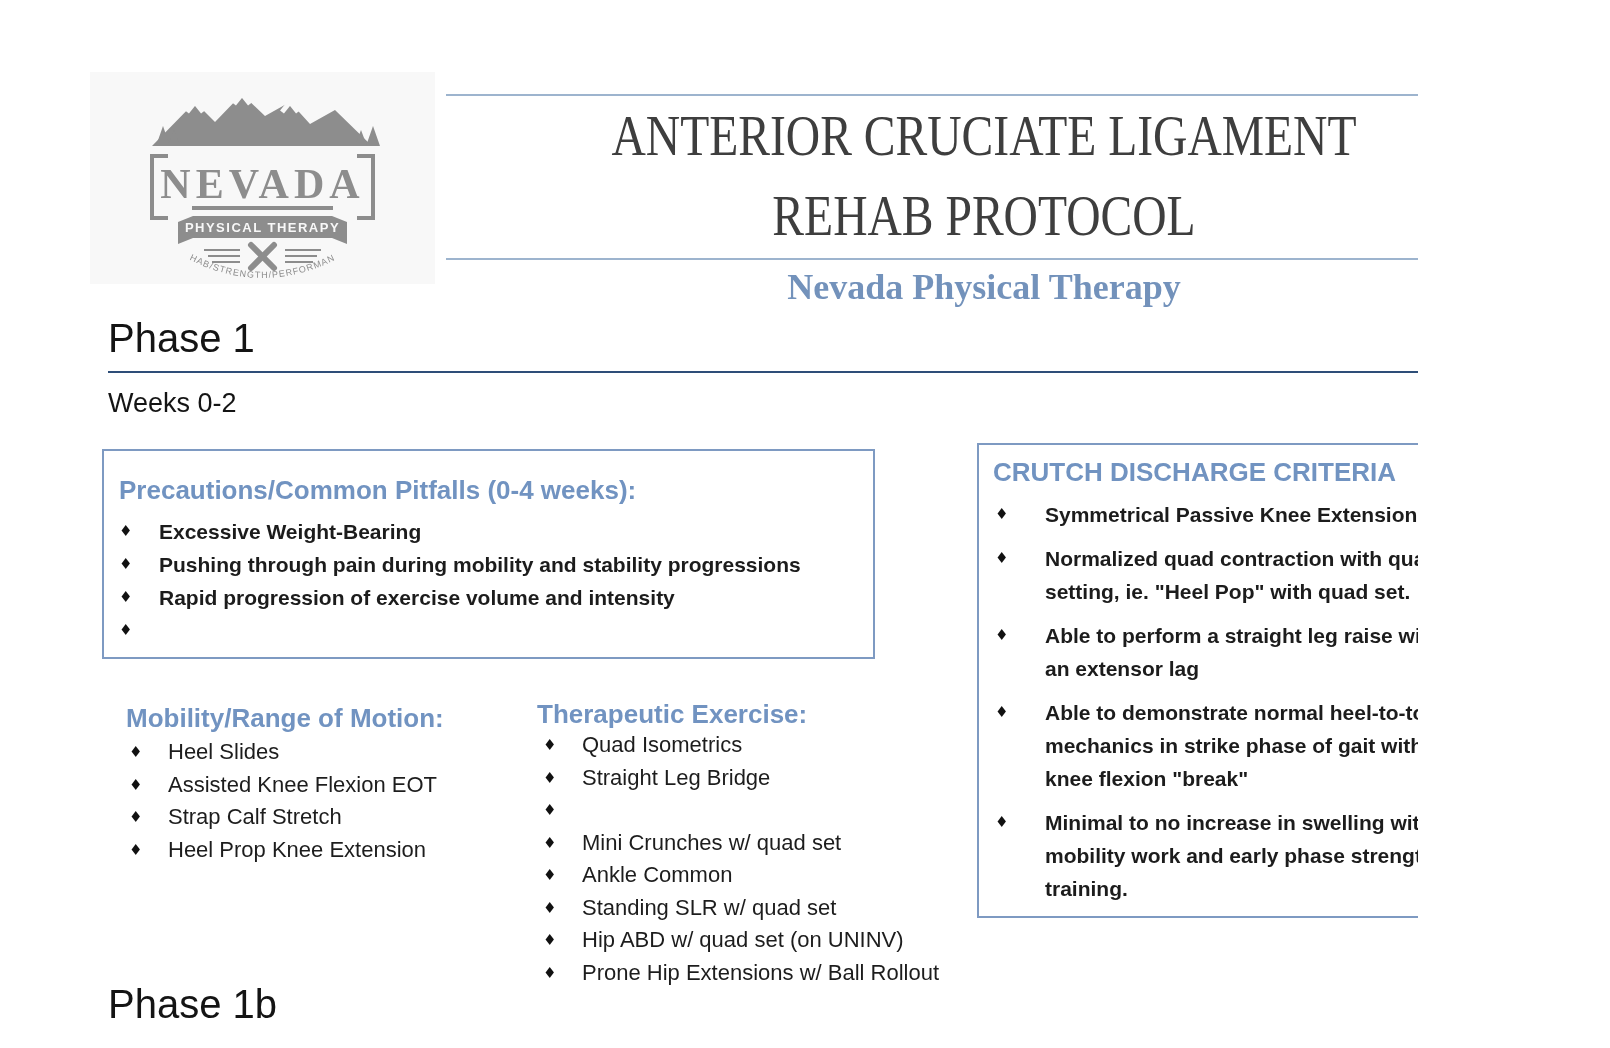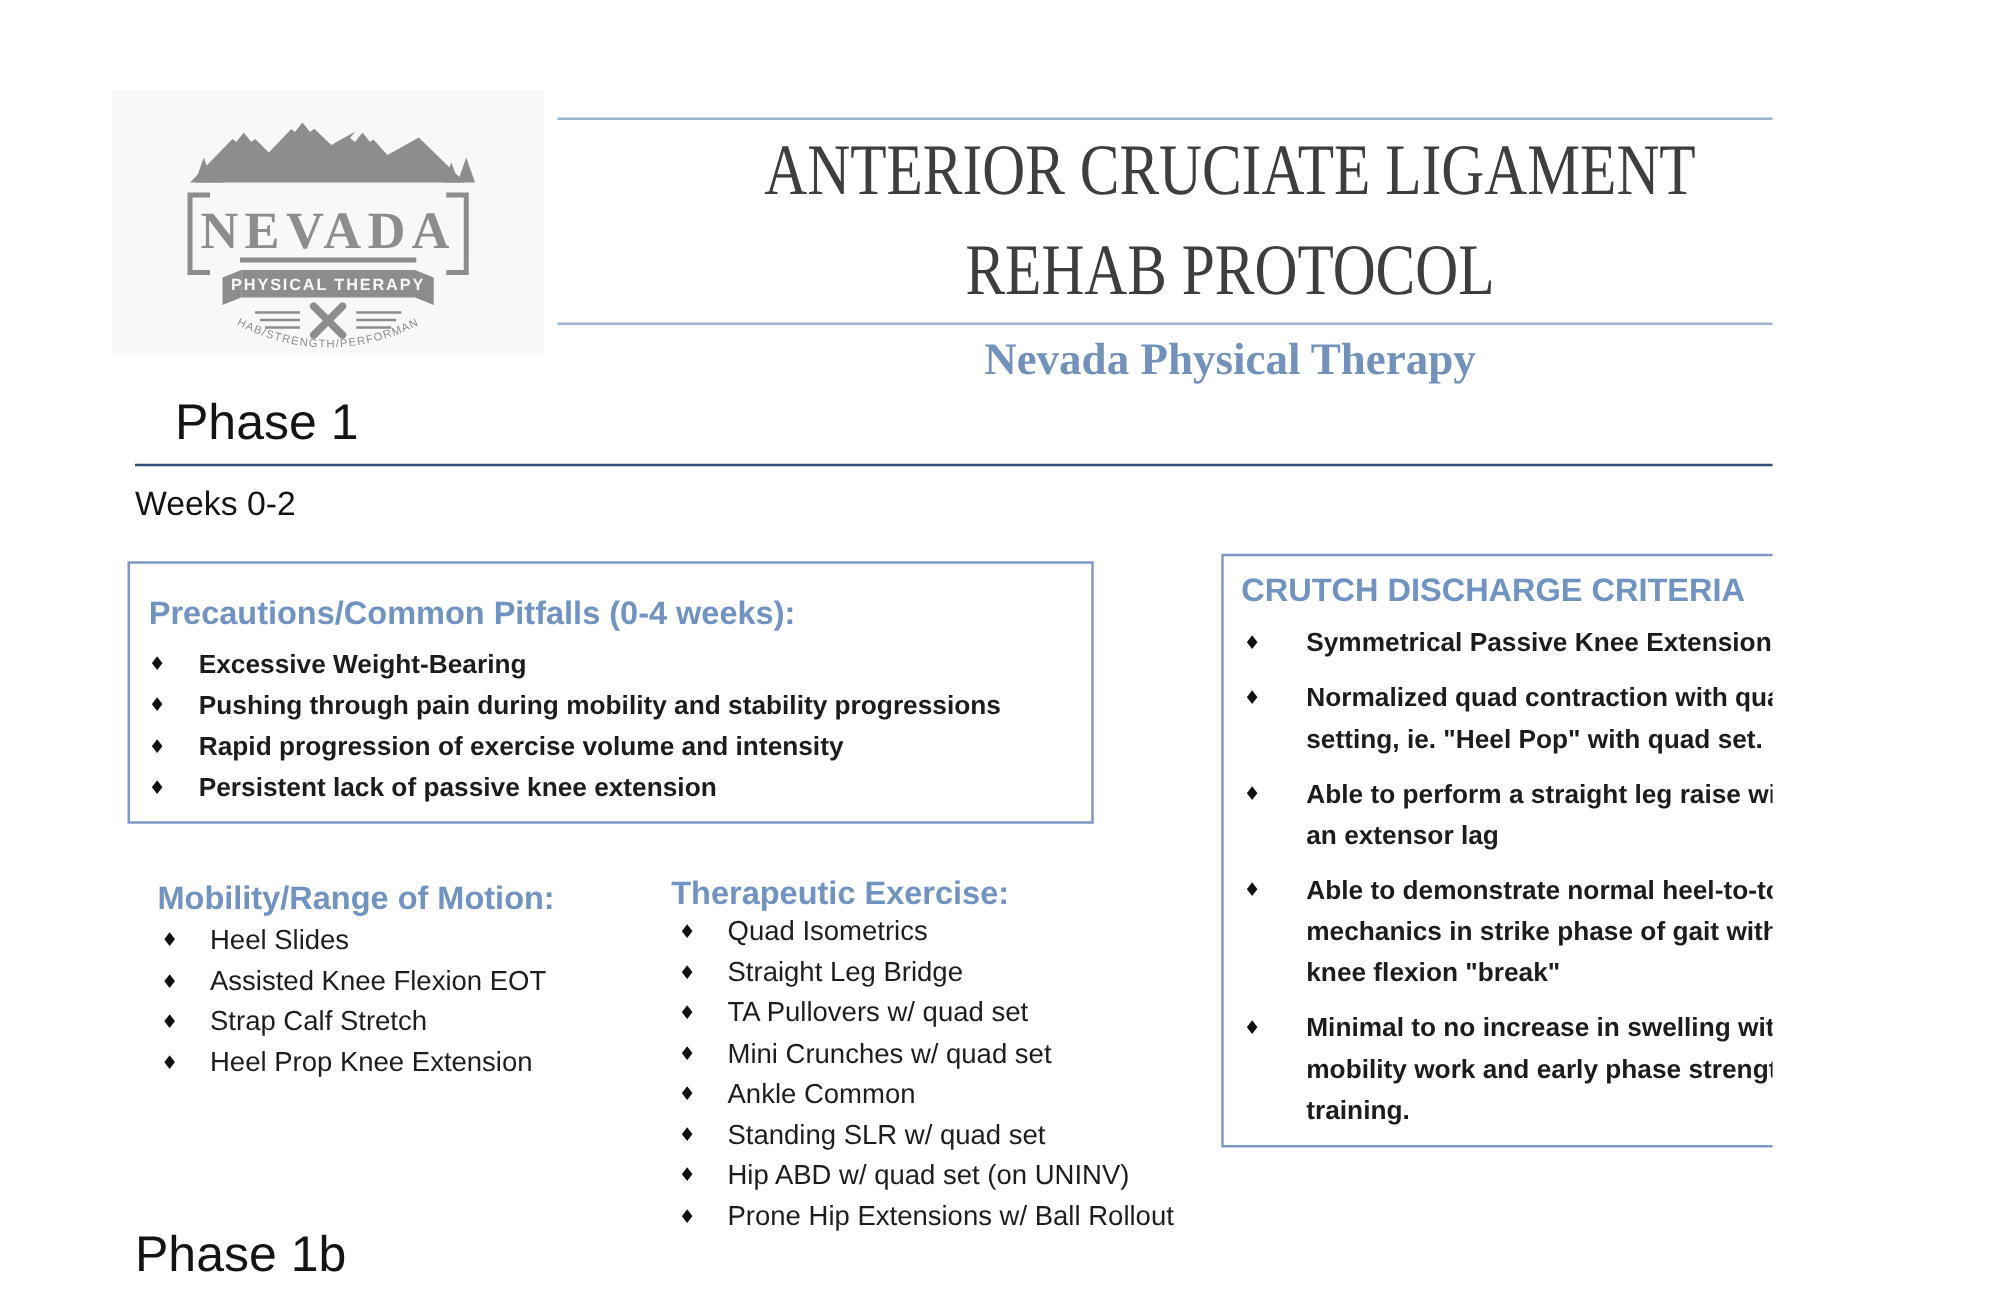--- a/index.html
+++ b/index.html
@@ -19,21 +19,21 @@
     transform:scaleX(0.82); transform-origin:center; white-space:nowrap; line-height:72px;
   }
   .doc-title-1{top:100px;}
   .doc-title-2{top:180px;}
   .doc-subtitle{
     position:absolute; left:443px; top:264px; width:1082px; text-align:center;
     font-family:"Liberation Serif", serif; font-weight:bold; font-size:36px; color:#7392bb; line-height:46px;
   }
   
   .phase-heading{position:absolute; left:108px; font-size:40px; color:#141414; line-height:44px;}
-  .phase1-heading{top:316px;margin-left:32px;}
+  .phase1-heading{top:316px;}
   .phase1b-heading{top:982px;}
   .phase-rule{position:absolute; left:108px; top:371px; width:1425px; height:2px; background:#2e4e78;}
   .weeks{position:absolute; left:108px; top:388px; font-size:27px; color:#141414;}
   
   .box{position:absolute; border:2px solid #7e9ac2; box-sizing:border-box; background:#ffffff;}
   .precautions-box{left:102px; top:449px; width:773px; height:210px;}
   .crutch-box{left:977px; top:443px; width:518px; height:475px;}
   .section-title{font-weight:bold; color:#7193c1; font-size:26px; line-height:30px; margin:0;}
   .precautions-box .section-title{padding:24px 0 0 15px;}
   .crutch-box .section-title{padding:12px 0 0 14px;}
@@ -149,21 +149,20 @@
           <span class="li-text">Pushing through pain during mobility and stability progressions</span>
         </li>
 
         <li>
           <span class="bullet">♦</span>
           <span class="li-text">Rapid progression of exercise volume and intensity</span>
         </li>
 
         <li>
           <span class="bullet">♦</span>
-          <span class="li-text">Persistent lack of passive knee extension</span>
         </li>
       </ul>
   </section>
 
   <section class="box crutch-box">
     <h3 class="section-title">CRUTCH DISCHARGE CRITERIA</h3>
     <ul class="blist">
 
         <li>
           <span class="bullet">♦</span>
@@ -224,21 +223,20 @@
         <span class="li-text">Quad Isometrics</span>
       </li>
 
       <li>
         <span class="bullet">♦</span>
         <span class="li-text">Straight Leg Bridge</span>
       </li>
 
       <li>
         <span class="bullet">♦</span>
-        <span class="li-text">TA Pullovers w/ quad set</span>
       </li>
 
       <li>
         <span class="bullet">♦</span>
         <span class="li-text">Mini Crunches w/ quad set</span>
       </li>
 
       <li>
         <span class="bullet">♦</span>
         <span class="li-text">Ankle Common</span>

